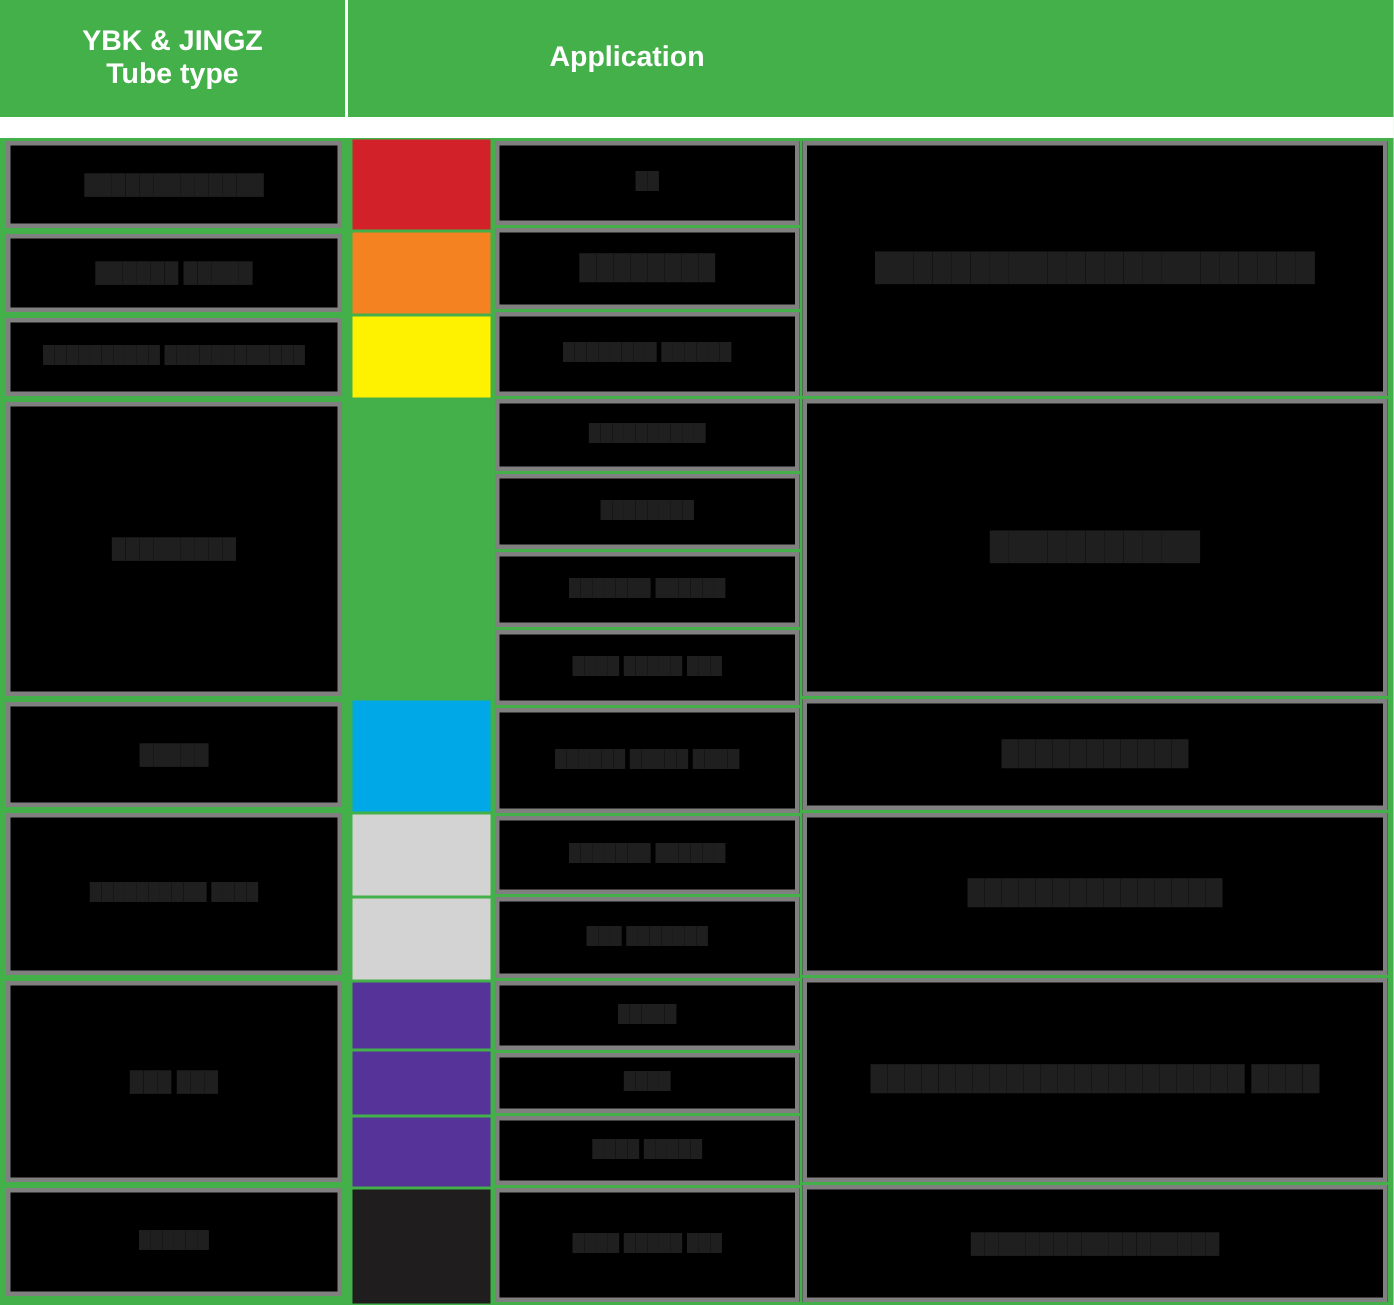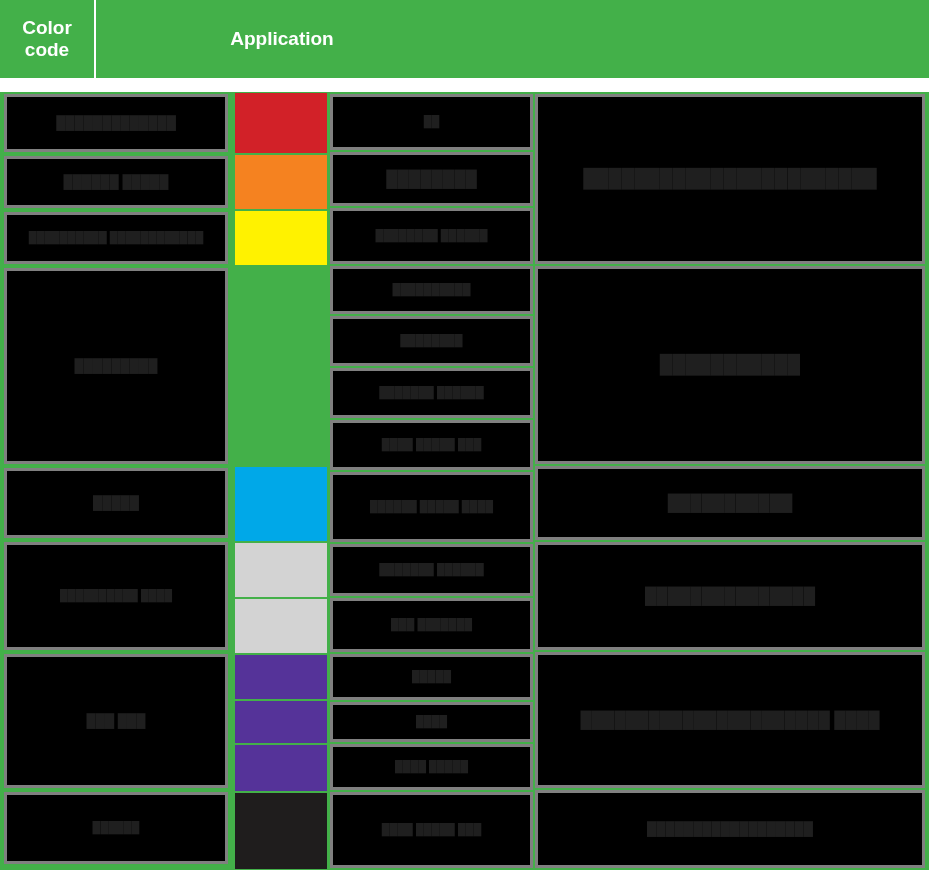--- a/index.html
+++ b/index.html
@@ -121,24 +121,24 @@
   .r-md  { font-size: 13px; }
   .r-lg  { font-size: 16px; }
   .r-xl  { font-size: 18px; }
 </style>
 </head>
 <body>
 
 <div class="table-root">
 
   <div class="header-row" style="background: rgb(67, 176, 73);">
-    <div class="header-cell hc-color" style="background: rgb(67, 176, 73);">
+    <div class="header-cell hc-tube" style="background: rgb(67, 176, 73);">
       <span>
-        <span>Color</span><br>
-        <span>code</span>
+        <span>YBK &amp; JINGZ</span><br>
+        <span>Tube type</span>
       </span>
     </div>
     <div class="header-cell hc-app" style="background: rgb(67, 176, 73);">
       <span>Application</span>
     </div>
   </div>
 
   <div class="header-gap"></div>
 
   <div class="body-grid" style="background: rgb(67, 176, 73);">

